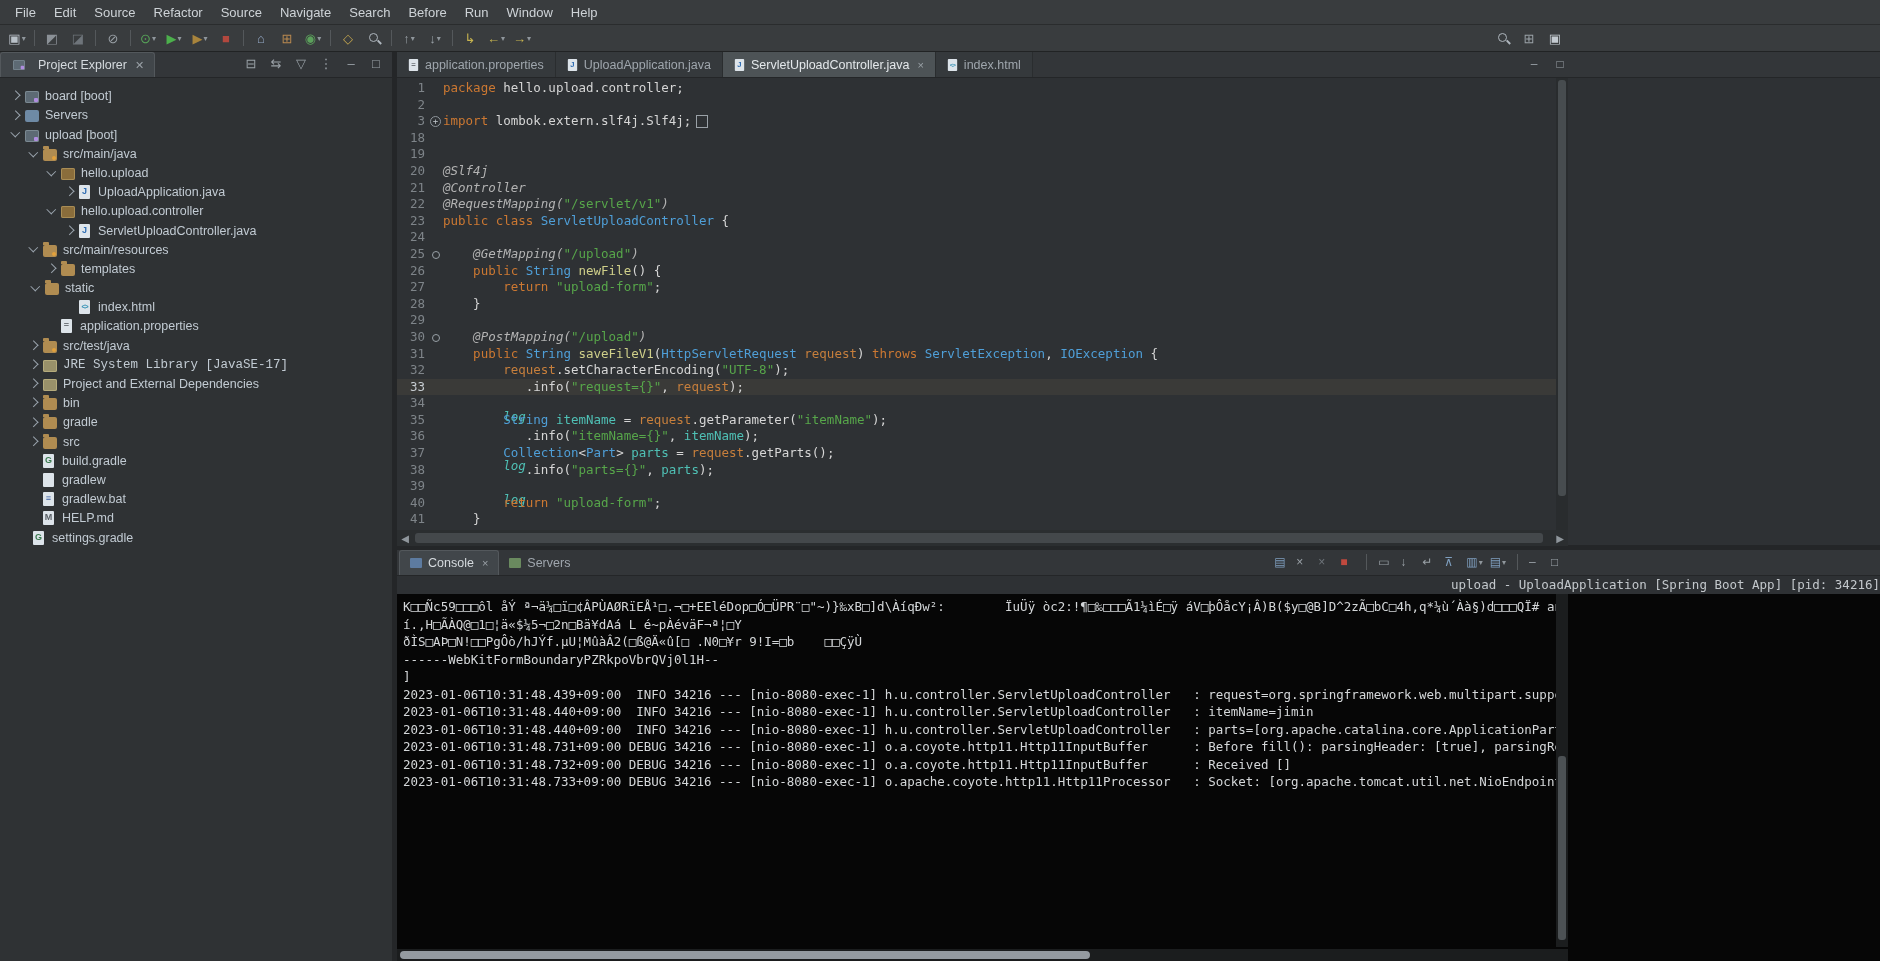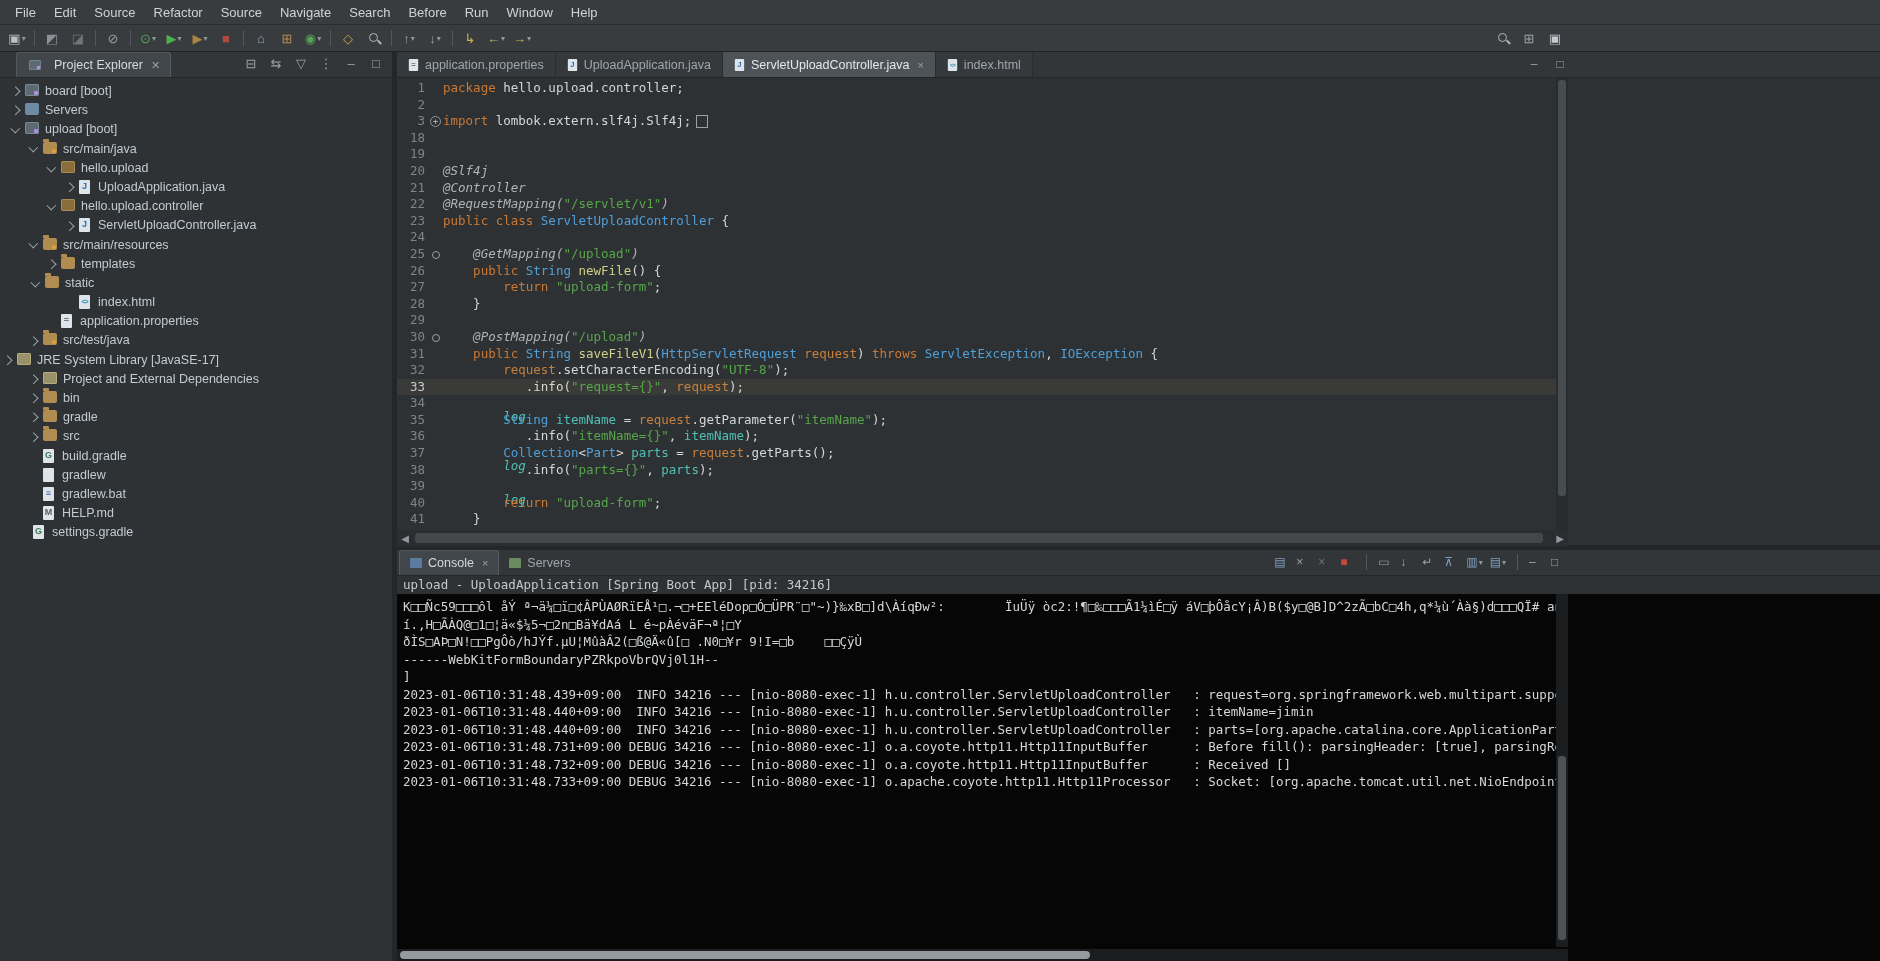--- a/index.html
+++ b/index.html
@@ -26,26 +26,26 @@
               background:#aeb6bd;transform:rotate(45deg);}
   
   .main{flex:1;display:flex;min-height:0;}
   .sash-v{width:5px;background:#242628;flex:none;}
   
   .explorer{width:392px;flex:none;background:#2f3234;display:flex;flex-direction:column;}
   .view-tabs{height:25px;background:#333639;border-bottom:1px solid #242628;
              display:flex;align-items:flex-end;position:relative;flex:none;}
   .view-tab{height:24px;display:flex;align-items:center;gap:6px;padding:0 10px;
             background:#41464a;color:#d5dade;font-size:12.5px;
-            border:1px solid #53585c;border-bottom:none;border-radius:3px 3px 0 0;margin-left:16px;}
+            border:1px solid #53585c;border-bottom:none;border-radius:3px 3px 0 0;margin-left:0;}
   .tab-close{color:#9aa1a7;font-size:11px;margin-left:2px;}
   .view-actions{position:absolute;right:8px;top:4px;display:flex;gap:9px;color:#9aa1a7;font-size:13px;}
   .va{width:16px;text-align:center;}
   .tree{flex:1;padding-top:6px;font-size:12.5px;color:#c2cbd3;overflow:hidden;}
-  .tree-row{height:19.2px;display:flex;align-items:flex-start;white-space:nowrap;}
+  .tree-row{height:19.2px;display:flex;align-items:flex-end;white-space:nowrap;}
   .chev{width:15px;height:15px;flex:none;display:flex;align-items:center;justify-content:center;margin-right:1px;}
   .chev::before{content:"";width:5.5px;height:5.5px;border-right:1.5px solid #9aa4ad;
                 border-bottom:1.5px solid #9aa4ad;transform:rotate(-45deg);display:block;}
   .chev.e::before{transform:rotate(45deg);margin-top:-3px;}
   .chev.n::before{display:none;}
   .ic{display:inline-block;width:14px;height:12px;margin:0 6px 0 1px;flex:none;
       position:relative;border-radius:2px;}
   .ic-project{background:#5d6a74;box-shadow:inset 0 0 0 1px #7b8992;}
   .ic-project::after{content:"";position:absolute;right:1px;bottom:1px;width:4px;height:4px;background:#b08de0;border-radius:1px;}
   .ic-servers{background:#6e8aa5;}
@@ -112,21 +112,21 @@
   .con-tab{height:24px;display:flex;align-items:center;gap:6px;padding:0 10px;
            font-size:12.5px;color:#9fa6ad;}
   .con-tab.active{background:#41464a;color:#d5dade;border:1px solid #53585c;border-bottom:none;
                   border-radius:3px 3px 0 0;margin-left:2px;}
   .con-ic{width:12px;height:10px;border-radius:1px;background:#5d7ba0;display:inline-block;}
   .con-ic.srv{background:#6a8a5f;}
   .con-actions{position:absolute;right:314px;top:4px;display:flex;align-items:center;gap:7px;}
   .ca{min-width:15px;text-align:center;font-size:12px;display:flex;align-items:center;}
   .con-status{height:18px;flex:none;background:#2e3134;color:#c3c8cc;
               font-family:"DejaVu Sans Mono",monospace;font-size:12.5px;line-height:18px;
-              padding-left:6px;}
+              padding-left:6px;text-align:right;}
   .con-out{flex:1;font-family:"DejaVu Sans Mono",monospace;font-size:12.5px;line-height:17.5px;
            color:#d4d7d9;padding:4px 0 0 6px;white-space:pre;overflow:hidden;width:1159px;}
   .con-vscroll{position:absolute;right:312px;top:44px;bottom:14px;width:12px;background:#1b1d1e;}
   .con-vscroll .thumb{position:absolute;left:2px;right:2px;top:46%;height:52%;background:#4c5154;border-radius:3px;}
   .con-hscroll{height:12px;flex:none;width:1171px;background:#1b1d1e;position:relative;}
   .con-hscroll .thumb{position:absolute;left:3px;top:2px;height:8px;width:690px;background:#949aa0;border-radius:4px;}
 </style>
 </head>
 <body>
 
@@ -310,21 +310,21 @@
           <div class="tree-row" style="padding-left: 44px;">
             <span class="chev n"></span>
             <span class="ic ic-page ic-propfile"></span>
             <span class="tree-label">application.properties</span>
           </div>
           <div class="tree-row" style="padding-left: 26px;">
             <span class="chev c"></span>
             <span class="ic ic-srcfolder"></span>
             <span class="tree-label">src/test/java</span>
           </div>
-          <div class="tree-row" style="">
+          <div class="tree-row" style="padding-left: 26px; font-family: Liberation Mono, monospace;">
             <span class="chev c"></span>
             <span class="ic ic-library"></span>
             <span class="tree-label">JRE System Library [JavaSE-17]</span>
           </div>
           <div class="tree-row" style="padding-left: 26px;">
             <span class="chev c"></span>
             <span class="ic ic-library"></span>
             <span class="tree-label">Project and External Dependencies</span>
           </div>
           <div class="tree-row" style="padding-left: 26px;">

